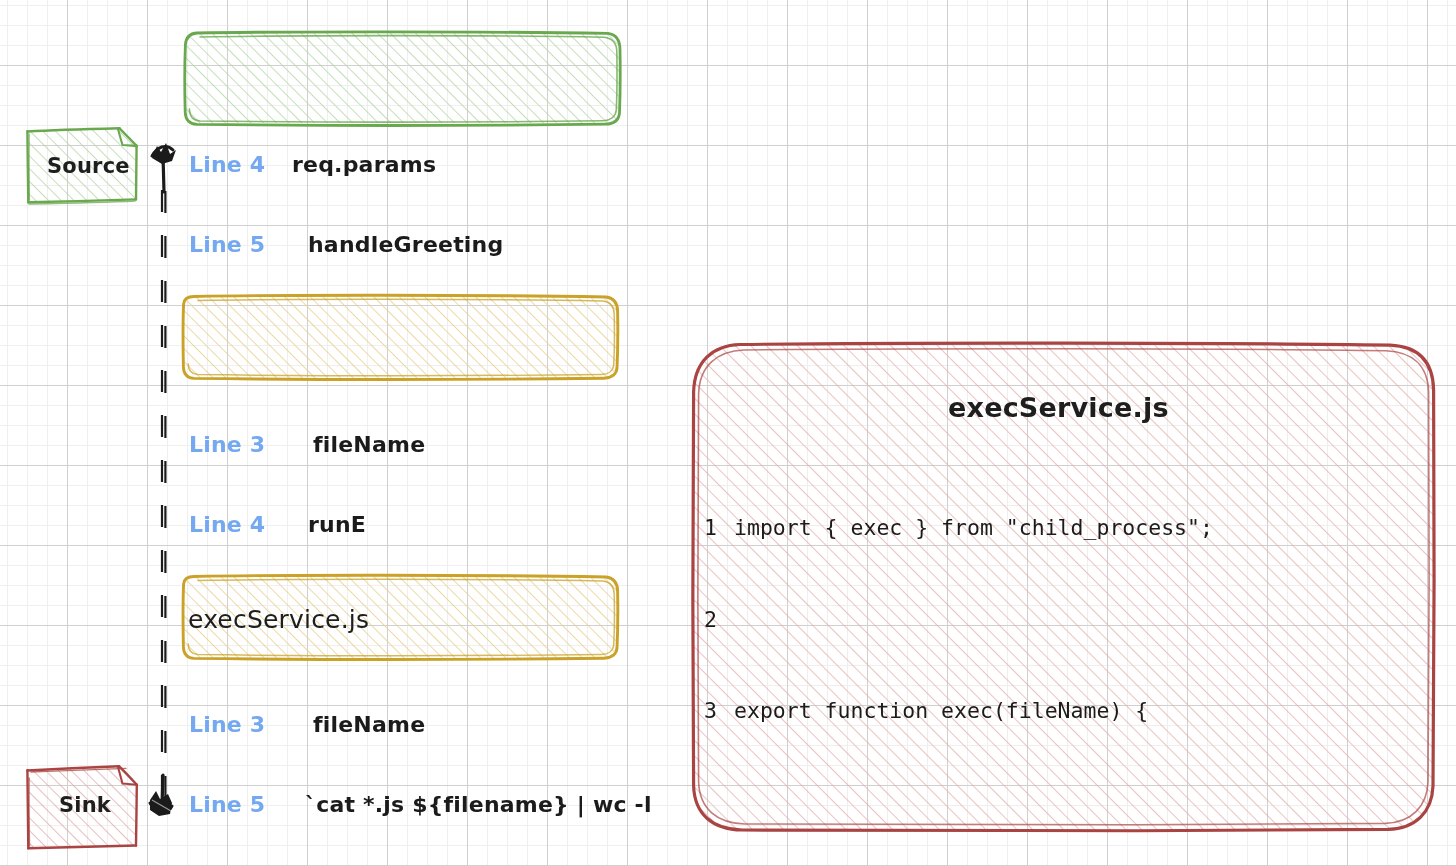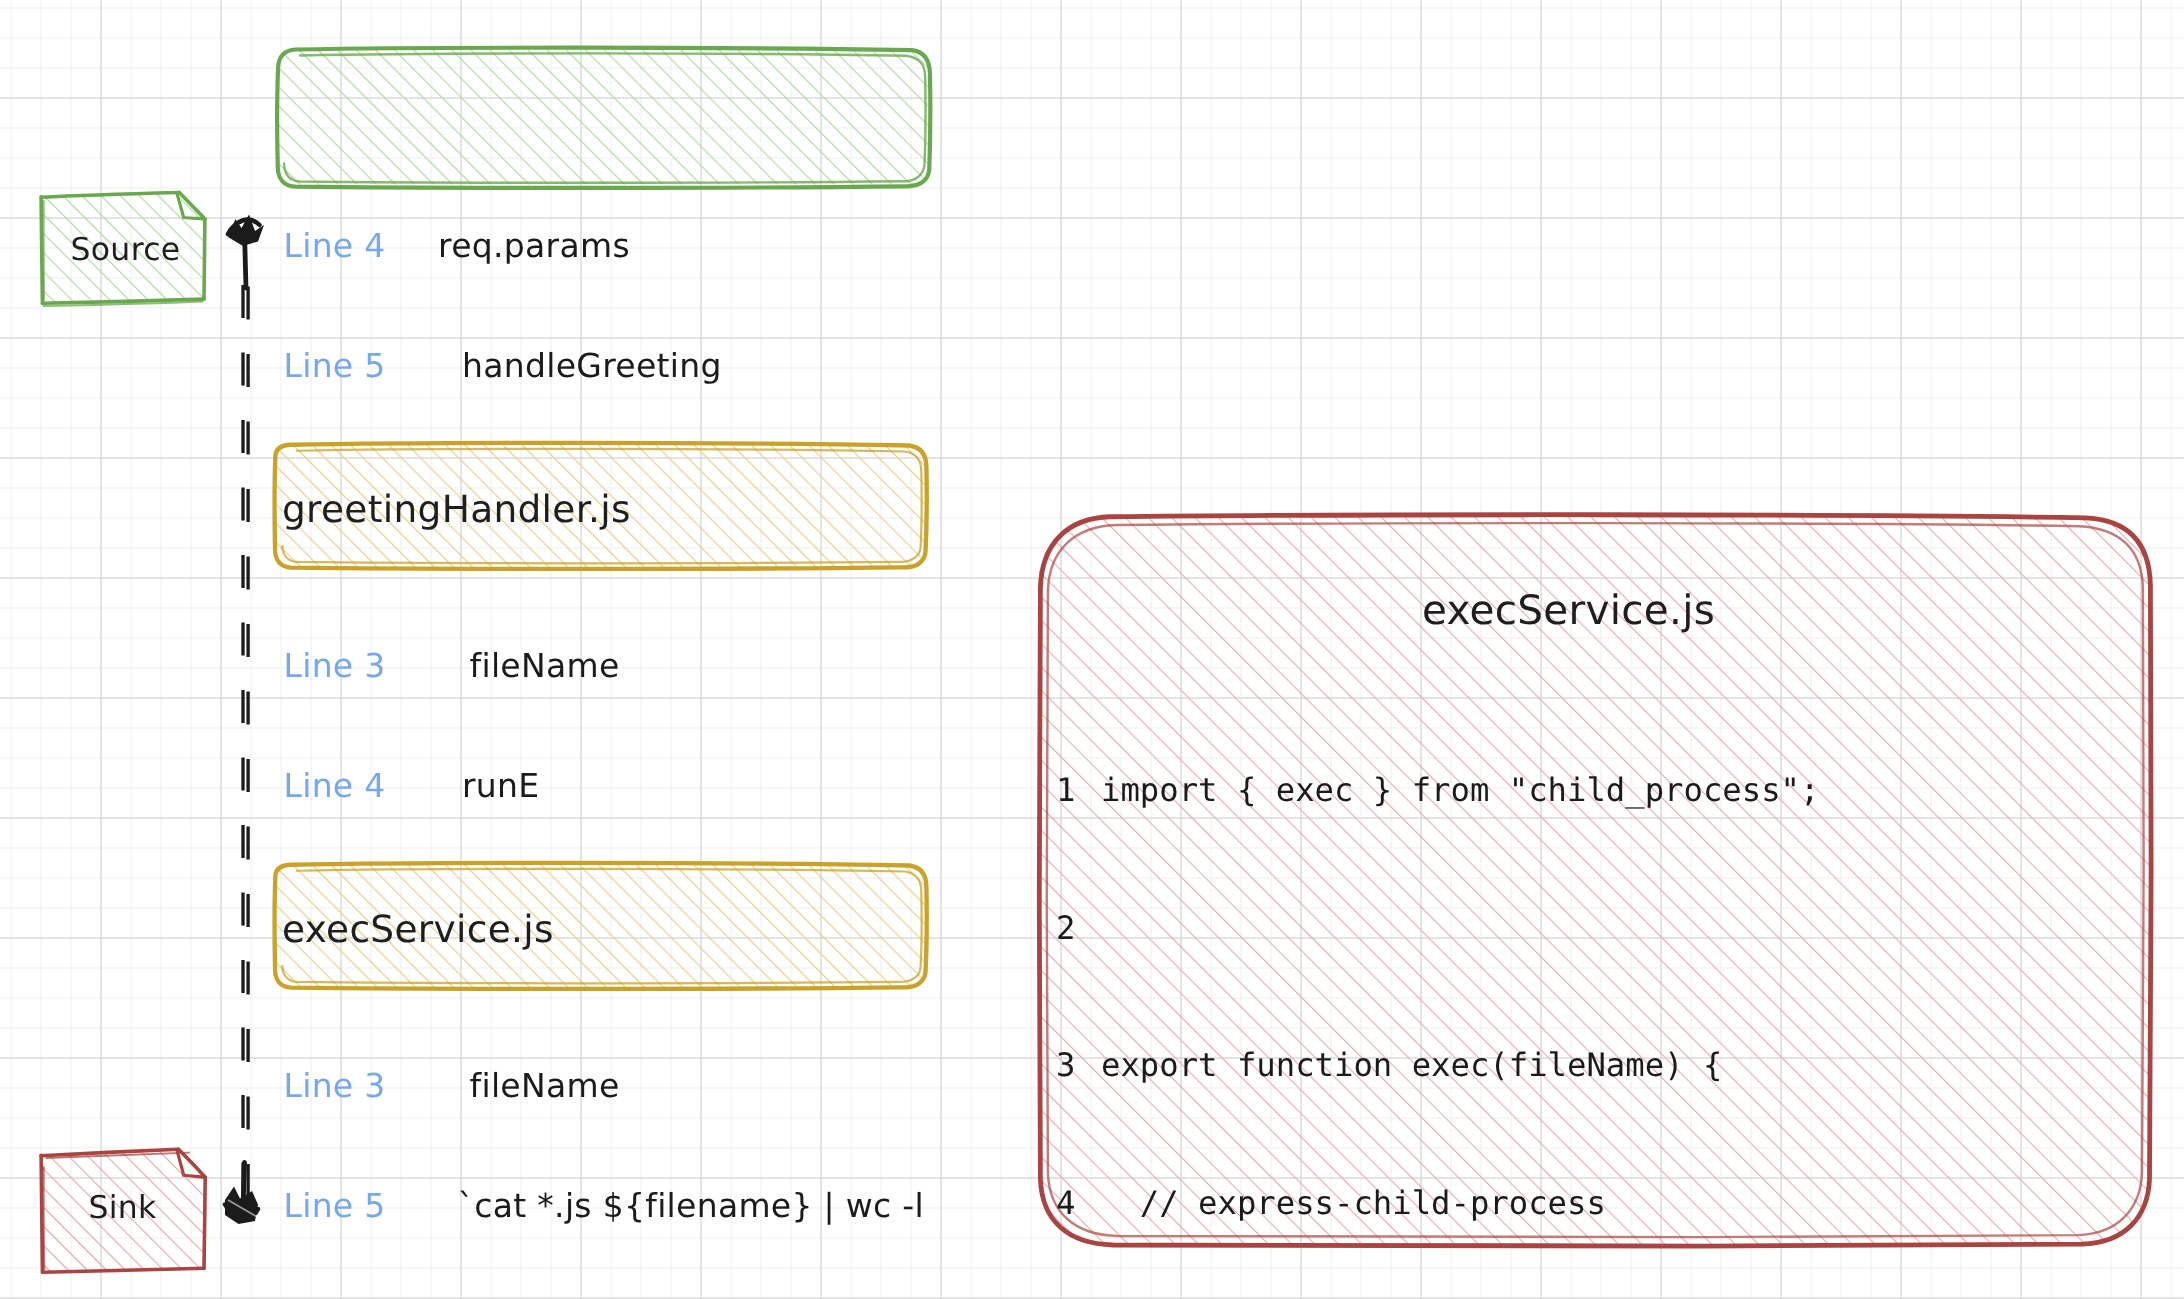--- a/index.html
+++ b/index.html
@@ -31,20 +31,21 @@
 
   svg.sketch { position: absolute; left: 0; top: 0; overflow: visible; pointer-events: none; }
 
   
   .label-hand {
     position: absolute;
     font-family: "DejaVu Sans", sans-serif;
     color: #1e1e1e;
     white-space: nowrap;
     letter-spacing: 0.2px;
+    font-weight: bold;
   }
   .file-title {
     font-size: 25px;
     font-weight: 400;
   }
   .note-text {
     font-size: 21px;
   }
   .line-no {
     font-size: 22px;
@@ -160,21 +161,20 @@
     <g>
       <rect x="692" y="344" width="742" height="486" rx="44" ry="44" fill="url(#hatchRedBig)"></rect>
       <path d="M740,344.5 C900,342.6 1230,342.6 1390,345.2 C1418,346.4 1433,361 1433.6,390 C1434.6,470 1434,740 1433,786 C1432,812 1416,828.6 1388,829.4 C1180,831.4 900,831 742,830 C712,829.2 694.6,814 693.6,786 C692.4,700 692.8,430 693.6,392 C694.4,362 712,345.4 740,344.5Z" fill="none" stroke="#a94442" stroke-width="3.2" stroke-linecap="round"></path>
       <path d="M744,350 C905,348.2 1228,348.2 1386,350.8 C1412,352 1428,365 1428.6,392 C1429.6,470 1429,738 1428,782 C1427,806 1412,822.6 1385,823.4 C1180,825.4 903,825 745,824 C717,823.2 699.6,809 698.6,782 C697.4,698 697.8,430 698.6,394 C699.4,366 717,351 744,350Z" fill="none" stroke="#a94442" stroke-width="1.6" stroke-linecap="round" opacity="0.7"></path>
     </g>
   </svg>
 
   <div class="label-hand note-text" style="left:47px; top:154px;">Source</div>
   <div class="label-hand note-text" style="left:59px; top:793px;">Sink</div>
 
-  <div class="label-hand file-title" style="left:188px; top:325px;">greetingHandler.js</div>
   <div class="label-hand file-title" style="left:188px; top:605px;">execService.js</div>
 
   <div class="label-hand line-no" style="left:189px; top:152px;">Line 4</div>
   <div class="label-hand trace-sym" style="left:292px; top:152px;">req.params</div>
 
   <div class="label-hand line-no" style="left:189px; top:232px;">Line 5</div>
   <div class="label-hand trace-sym" style="left:308px; top:232px;">handleGreeting</div>
 
   <div class="label-hand line-no" style="left:189px; top:432px;">Line 3</div>
   <div class="label-hand trace-sym" style="left:313px; top:432px;">fileName</div>
@@ -187,21 +187,20 @@
 
   <div class="label-hand line-no" style="left:189px; top:792px;">Line 5</div>
   <div class="label-hand trace-sym" style="left:305px; top:792px;">`cat *.js ${filename} | wc -l</div>
 
   <div class="label-hand panel-title" style="left:948px; top:392px;">execService.js</div>
 
   <div class="code-pane" style="left:704px; top:452px;">
     <span class="code-row"><span class="code-gutter">1</span><span>import { exec } from "child_process";</span></span>
     <span class="code-row"><span class="code-gutter">2</span><span></span></span>
     <span class="code-row"><span class="code-gutter">3</span><span>export function exec(fileName) {</span></span>
-    <span class="code-row"><span class="code-gutter">4</span><span>  // express-child-process</span></span>
     
     
     
     
     
   </div>
 
 </div>
 
 </body></html>

